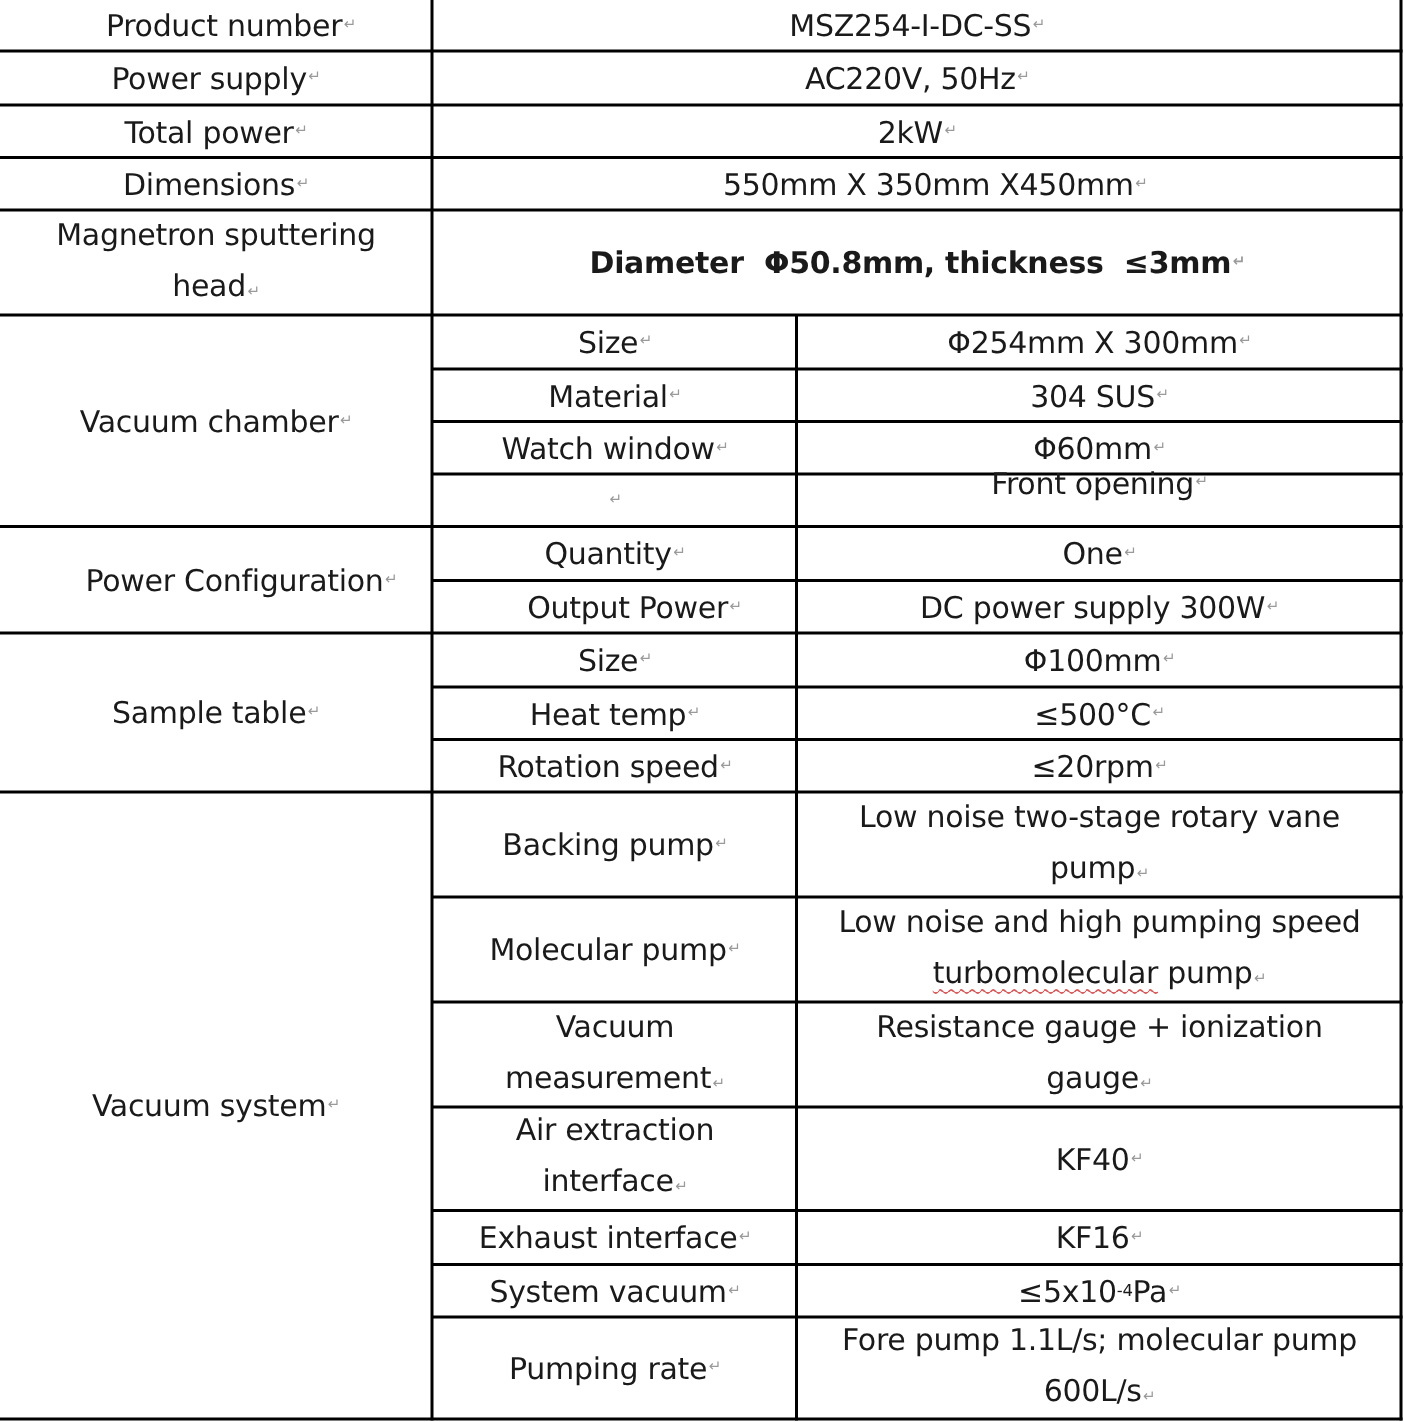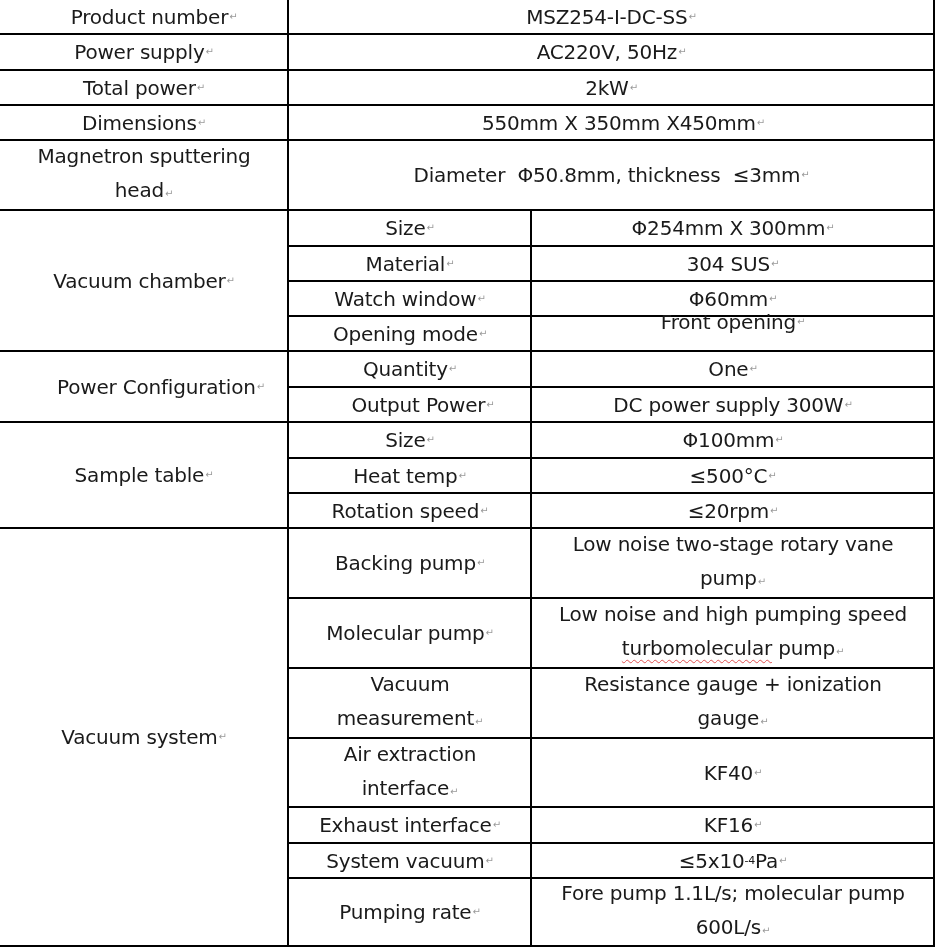--- a/index.html
+++ b/index.html
@@ -86,21 +86,21 @@
     <span>550mm X 350mm X450mm</span>
       <span class="pm">↵</span>
   </div>
 </div>
 
 <div>
   <div class="cell" style="left:0; top:141px; width:288px; height:68px; flex-direction:column;">
     <span>Magnetron sputtering</span>
     <span><span>head</span><span class="pm">↵</span></span>
   </div>
-  <div class="cell" style="left:289px; top:141px; width:645px; height:68px;">
+  <div class="cell" style="left:289px; top:141px; width:645px; height:68px;font-weight:bold;">
     <span style="white-space:pre">Diameter  Φ50.8mm, thickness  ≤3mm</span>
       <span class="pm">↵</span>
   </div>
 </div>
 
 <div>
   <div class="cell" style="left:0; top:211px; width:288px; height:139px;">
     <span>Vacuum chamber</span>
       <span class="pm">↵</span>
   </div>
@@ -125,21 +125,20 @@
   <div class="cell" style="left:289px; top:282px; width:242px; height:33px;">
       <span>Watch window</span>
       <span class="pm">↵</span>
     </div>
   <div class="cell" style="left:532px; top:282px; width:402px; height:33px;">
       <span>Φ60mm</span>
       <span class="pm">↵</span>
     </div>
 
   <div class="cell" style="left:289px; top:317px; width:242px; height:33px;">
-      <span>Opening mode</span>
       <span class="pm">↵</span>
     </div>
   <div class="cell" style="left:532px; top:305px; width:402px; height:33px;">
       <span>Front opening</span>
       <span class="pm">↵</span>
     </div>
 </div>
 
 <div>
   <div class="cell" style="left:17px; top:352px; width:288px; height:69px;">

